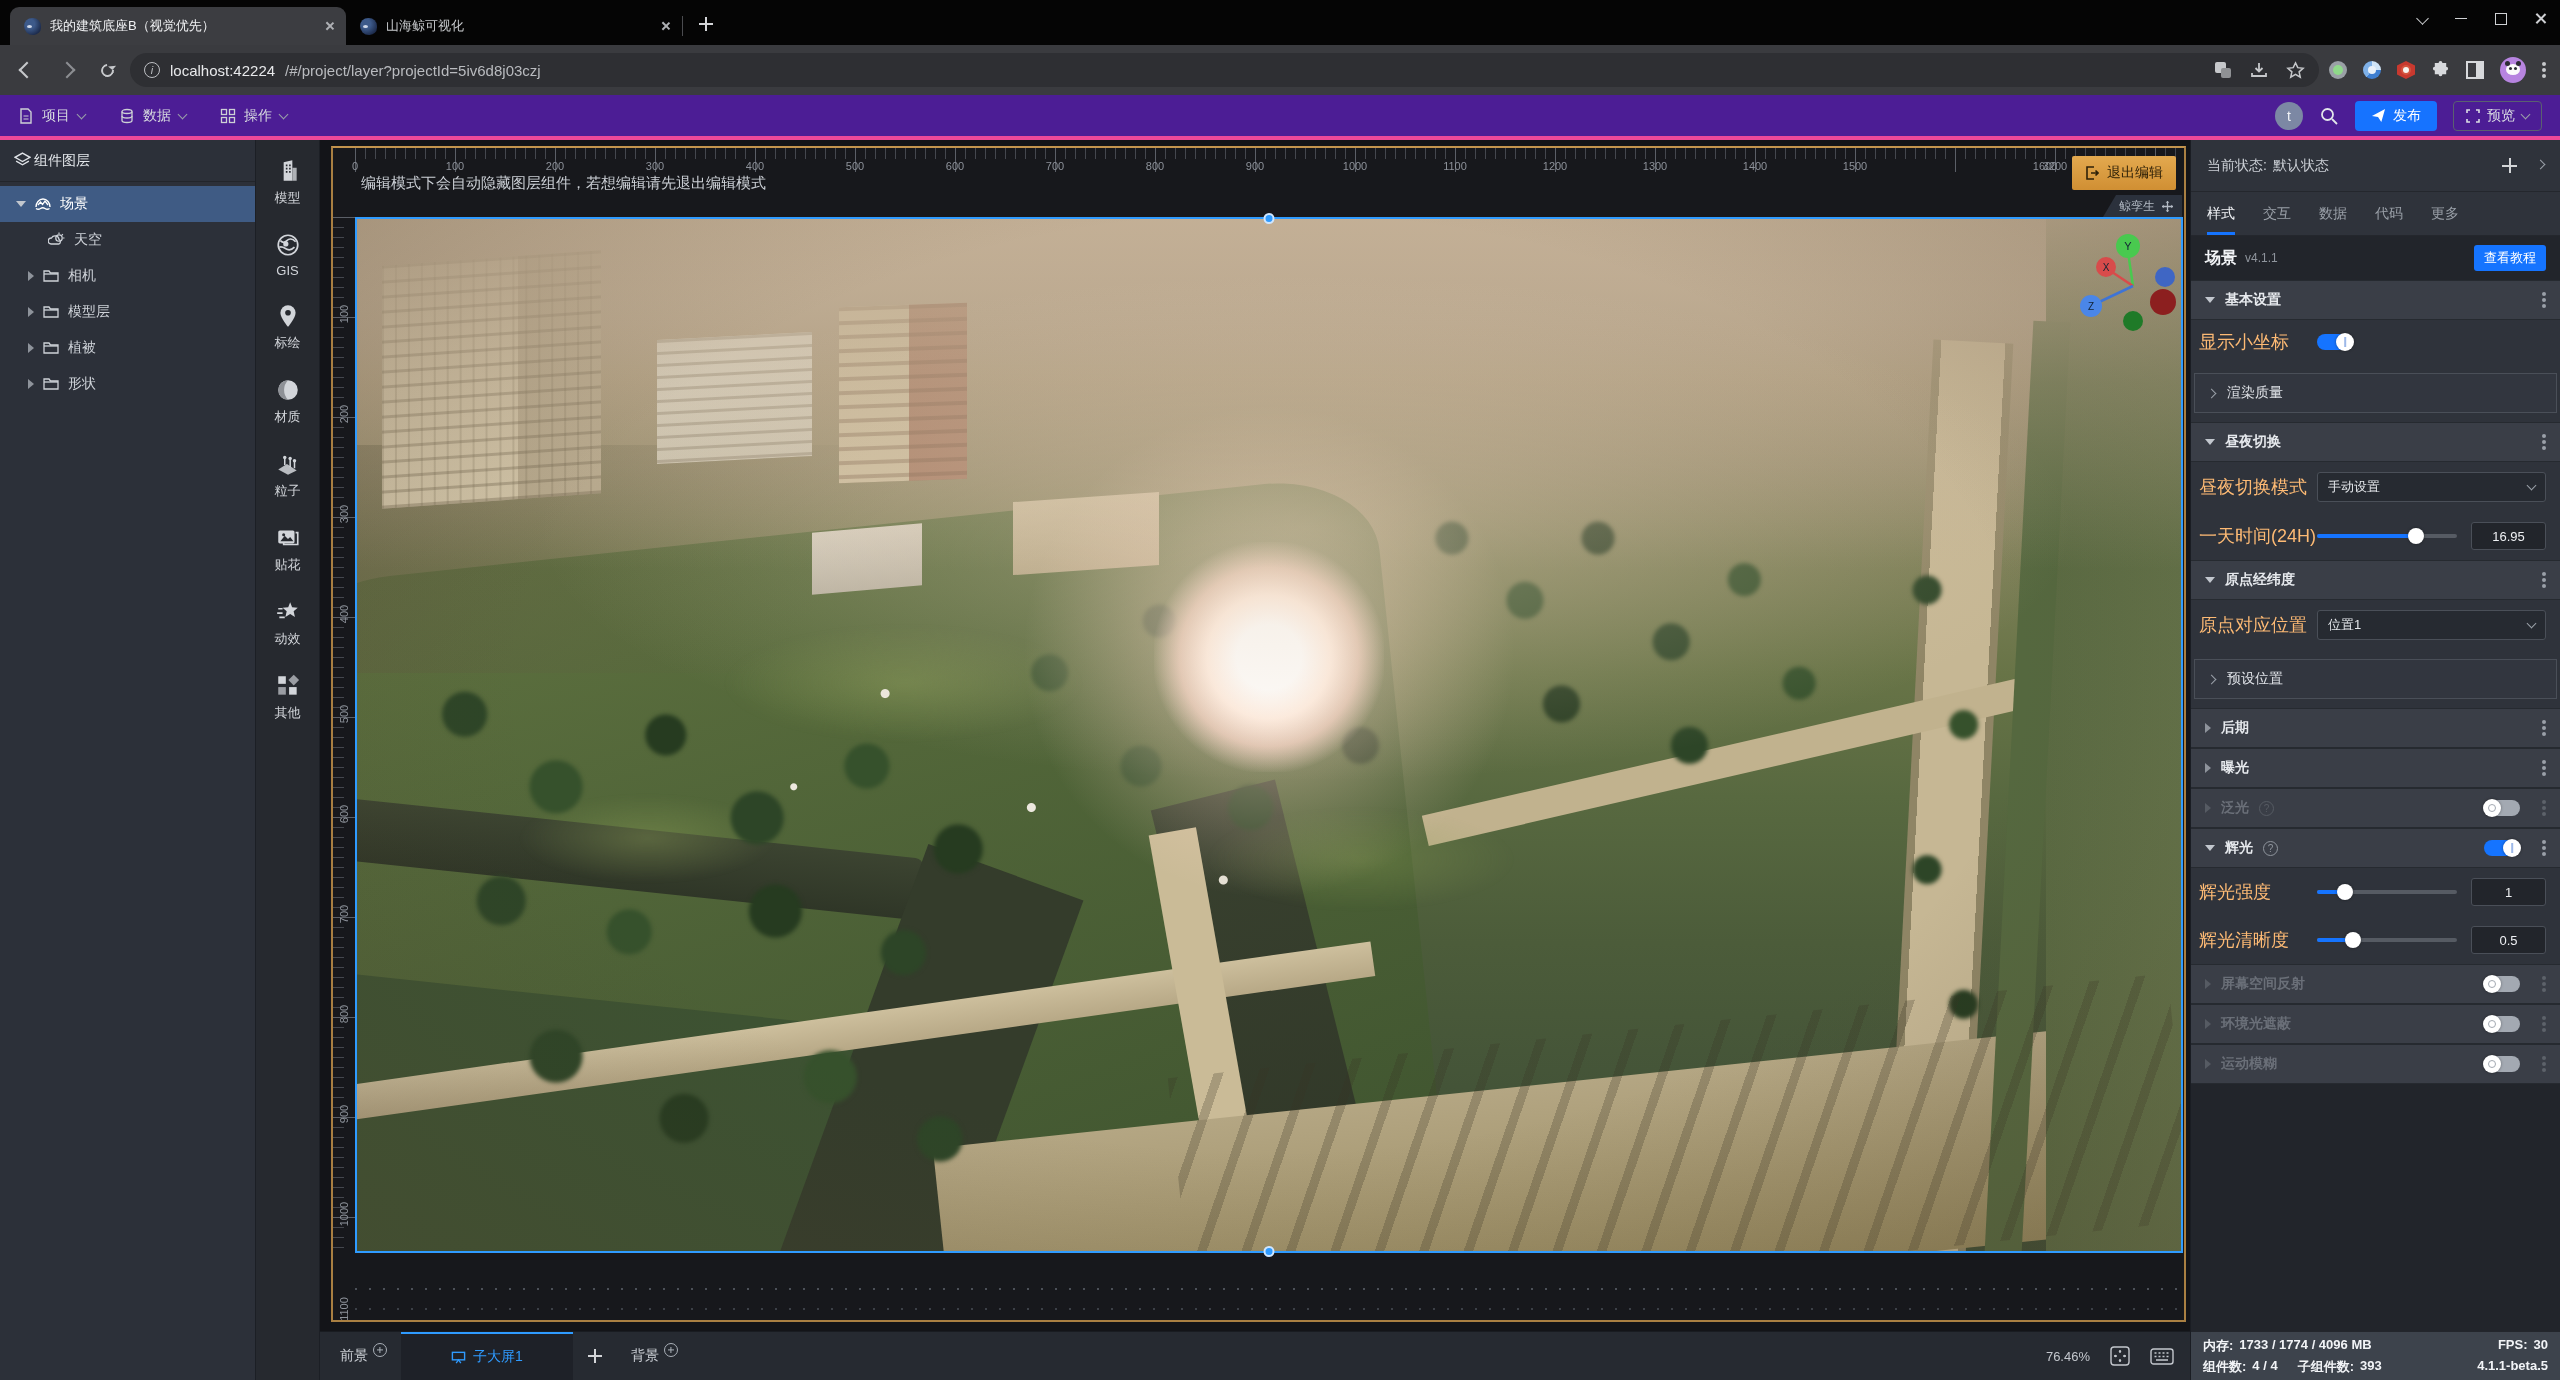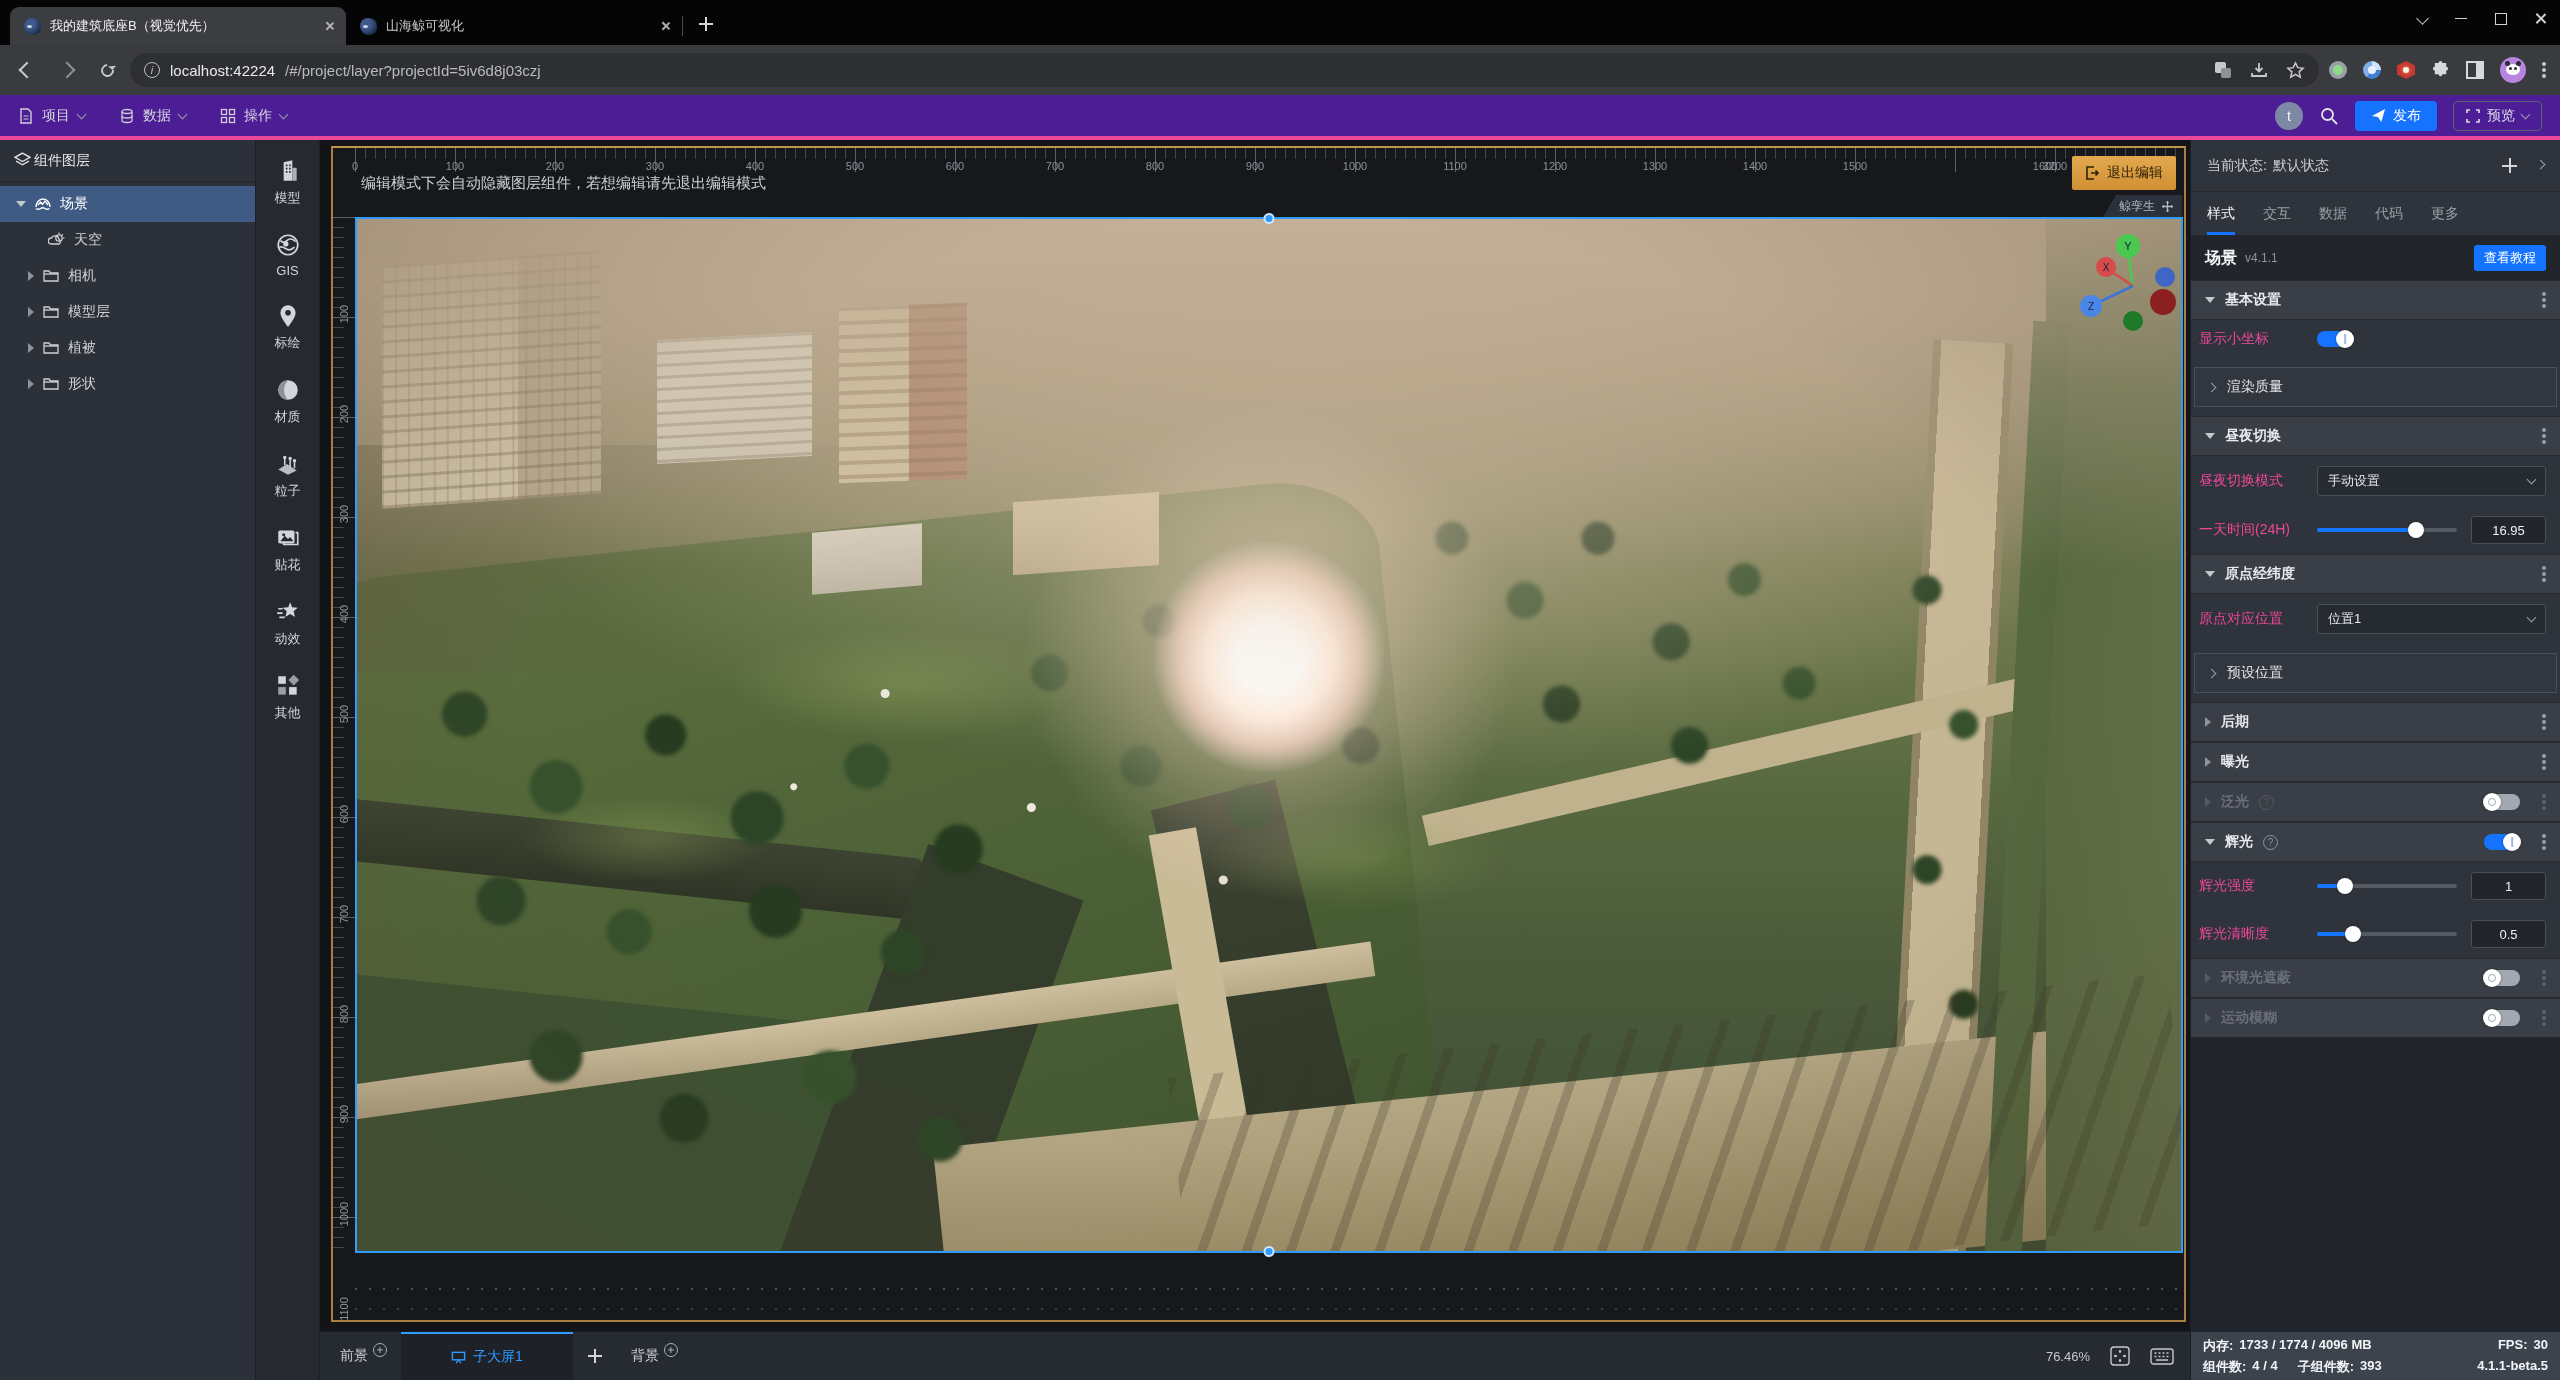--- a/index.html
+++ b/index.html
@@ -211,21 +211,21 @@
   .sec { height:40px; display:flex; align-items:center; gap:10px; background:#3a3e47; padding:0 14px; border-top:1px solid #262a30; border-bottom:1px solid #262a30; }
   .sec .title { color:#e6e9ed; font-size:14px; font-weight:bold; }
   .sec .kebab { margin-left:auto; }
   .kebab { width:4px;height:4px;border-radius:50%;background:#9aa0a8;box-shadow:0 -6px 0 #9aa0a8,0 6px 0 #9aa0a8; flex:none; }
   .sec.dim .title { color:#6a6f78; }
   .sec.dim .tri-r { border-left-color:#565b63; }
   .sec.dim .kebab { background:#5d626a; box-shadow:0 -6px 0 #5d626a,0 6px 0 #5d626a; }
   .qmark { width:15px;height:15px;border:1.2px solid #8f959d;border-radius:50%;color:#8f959d;font-size:10px;display:flex;align-items:center;justify-content:center; }
   .sec.dim .qmark { border-color:#565b63; color:#565b63; }
   .prow { display:flex; align-items:center; padding:10px 14px 10px 8px; }
-  .prow .lbl { width:118px; color:#ec4899; font-size:14px; flex:none; padding-left:0; }
+  .prow .lbl { width:118px; color:#fdba74; font-size:18px; flex:none; padding-left:0; }
   .sel-box { flex:1; height:30px; background:#262a31; border:1px solid #4a4f58; border-radius:3px; display:flex; align-items:center; padding:0 10px; color:#e4e7eb; font-size:13px; }
   .sel-box .chev { margin-left:auto; }
   .sw { width:36px; height:16px; border-radius:9px; position:relative; flex:none; }
   .sw.on { background:#1574ff; } .sw.off { background:#a3a9b2; }
   .sw .knob { position:absolute; top:-1px; width:18px; height:18px; border-radius:50%; background:#fff; box-shadow:0 0 3px rgba(0,0,0,.4); }
   .sw.on .knob { right:-1px; } .sw.off .knob { left:-1px; }
   .sw.on .knob::after { content:""; position:absolute; left:50%; top:4px; bottom:4px; width:1.6px; background:#9db8e8; transform:translateX(-50%); }
   .sw.off .knob::after { content:""; position:absolute; left:4.5px; top:4.5px; width:6px; height:6px; border:1.6px solid #a3a9b2; border-radius:50%; }
   .sld { width:140px; height:4px; border-radius:2px; background:#565b63; position:relative; flex:none; margin-right:14px; }
   .sld .fill { position:absolute; left:0; top:0; bottom:0; border-radius:2px; background:#1574ff; }
@@ -756,20 +756,28 @@
       <div class="prow">
         <span class="lbl">辉光清晰度</span>
         <span class="sld">
             <span class="fill" style="width:26%"></span>
             <span class="hk" style="left:26%"></span>
           </span>
         <span class="vbox">0.5</span>
       </div>
       <div class="sec dim">
         <span class="tri-r"></span>
+        <span class="title">屏幕空间反射</span>
+        <span class="sw off" style="margin-left:auto">
+            <span class="knob"></span>
+          </span>
+        <span class="kebab" style="margin-left:12px"></span>
+      </div>
+      <div class="sec dim">
+        <span class="tri-r"></span>
         <span class="title">环境光遮蔽</span>
         <span class="sw off" style="margin-left:auto">
             <span class="knob"></span>
           </span>
         <span class="kebab" style="margin-left:12px"></span>
       </div>
       <div class="sec dim">
         <span class="tri-r"></span>
         <span class="title">运动模糊</span>
         <span class="sw off" style="margin-left:auto">

